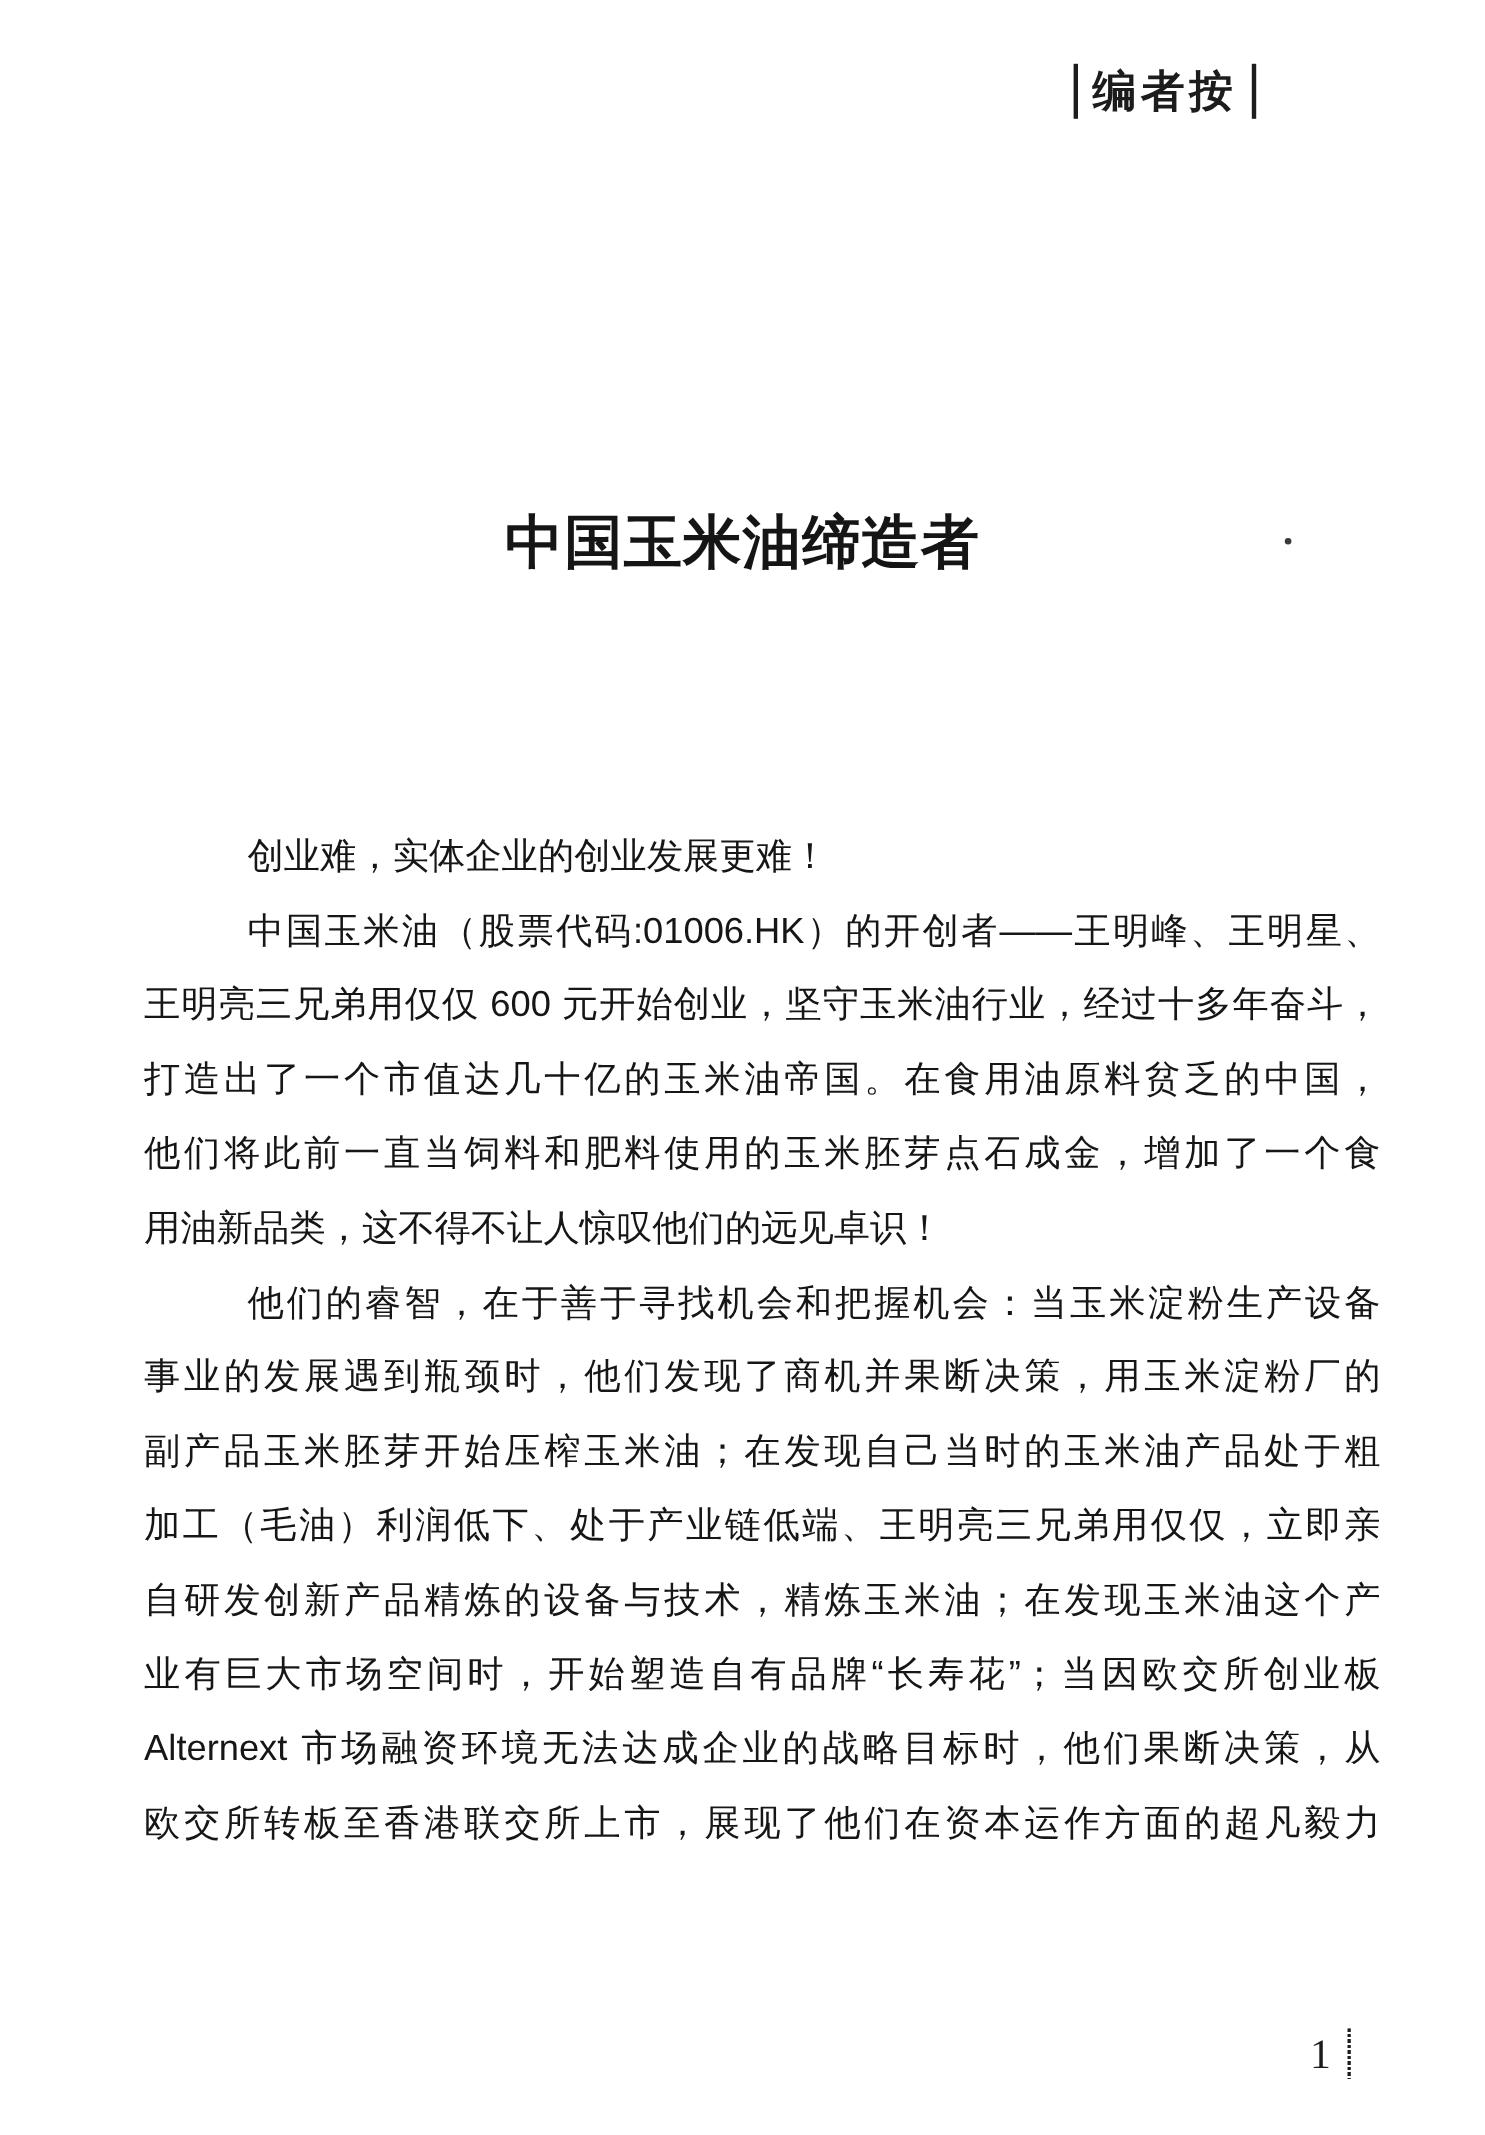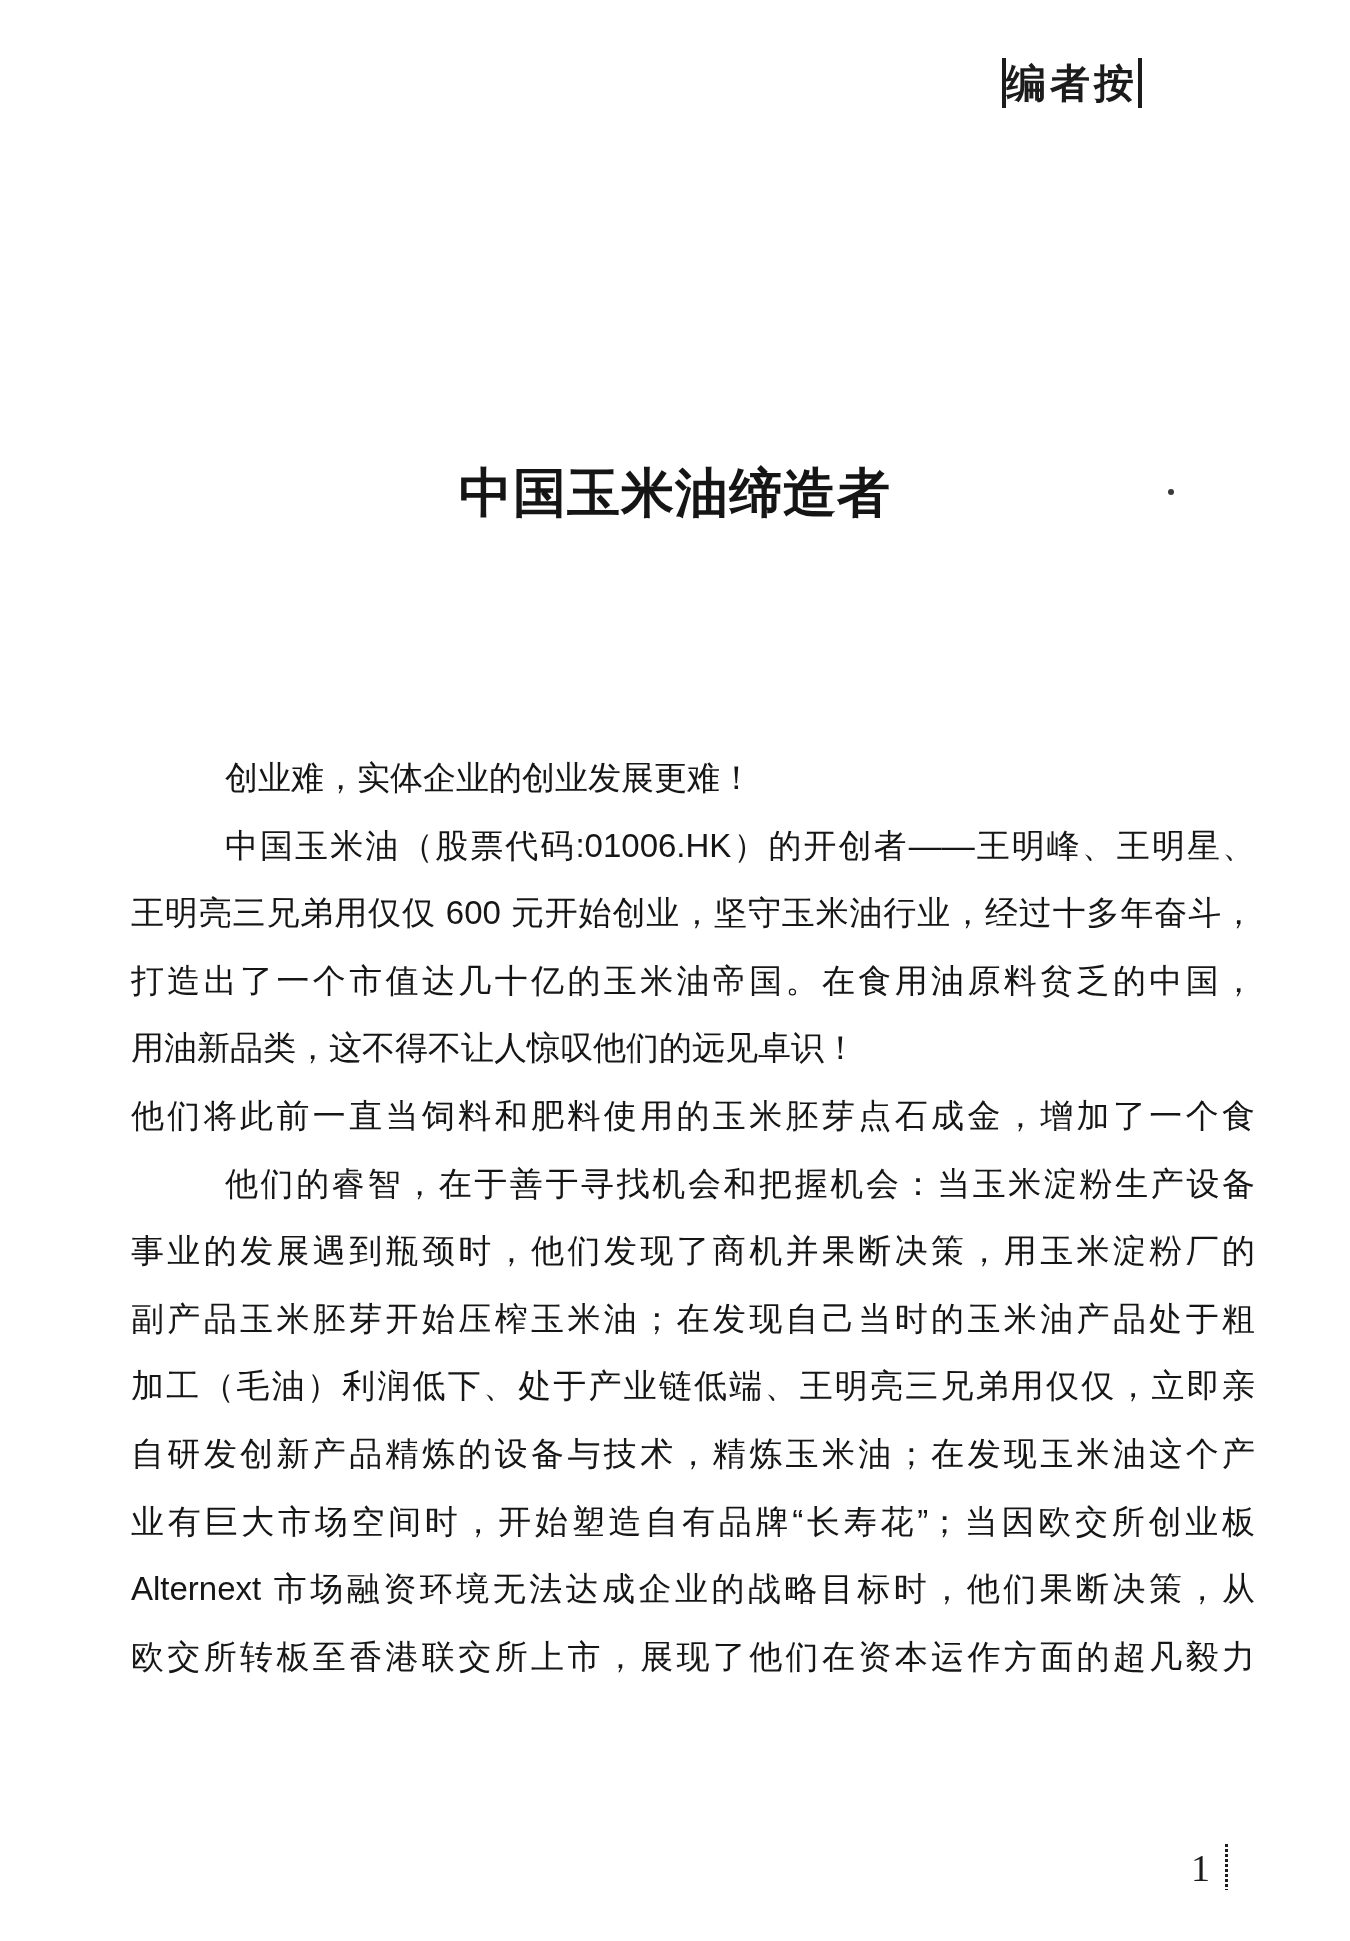--- a/index.html
+++ b/index.html
@@ -14,20 +14,21 @@
     font-family: "Liberation Sans", sans-serif;
   }
 
   
   .header {
     position: absolute;
     top: 58px;
     right: 208px;
     display: flex;
     align-items: center;
+    gap: 13px;
   }
   .header .bar {
     display: inline-block;
     width: 4px;
     height: 50px;
     background: #1c1c1c;
   }
   .header-label {
     font-size: 40px;
     font-weight: bold;
@@ -119,22 +120,22 @@
 
   <h1 class="title">中国玉米油缔造者</h1>
 
   <span class="stray-dot"></span>
 
   <div class="body-text">
     <div class="line indent">创业难，实体企业的创业发展更难！</div>
     <div class="line indent justify">中国玉米油（股票代码:01006.HK）的开创者——王明峰、王明星、</div>
     <div class="line justify">王明亮三兄弟用仅仅 600 元开始创业，坚守玉米油行业，经过十多年奋斗，</div>
     <div class="line justify">打造出了一个市值达几十亿的玉米油帝国。在食用油原料贫乏的中国，</div>
+    <div class="line justify">他们将此前一直当饲料和肥料使用的玉米胚芽点石成金，增加了一个食</div>
     <div class="line">用油新品类，这不得不让人惊叹他们的远见卓识！</div>
-    <div class="line justify">他们将此前一直当饲料和肥料使用的玉米胚芽点石成金，增加了一个食</div>
     <div class="line indent justify">他们的睿智，在于善于寻找机会和把握机会：当玉米淀粉生产设备</div>
     <div class="line justify">事业的发展遇到瓶颈时，他们发现了商机并果断决策，用玉米淀粉厂的</div>
     <div class="line justify">副产品玉米胚芽开始压榨玉米油；在发现自己当时的玉米油产品处于粗</div>
     <div class="line justify">加工（毛油）利润低下、处于产业链低端、王明亮三兄弟用仅仅，立即亲</div>
     <div class="line justify">自研发创新产品精炼的设备与技术，精炼玉米油；在发现玉米油这个产</div>
     <div class="line justify">业有巨大市场空间时，开始塑造自有品牌“长寿花”；当因欧交所创业板</div>
     <div class="line justify">Alternext 市场融资环境无法达成企业的战略目标时，他们果断决策，从</div>
     <div class="line justify">欧交所转板至香港联交所上市，展现了他们在资本运作方面的超凡毅力</div>
   </div>
 

